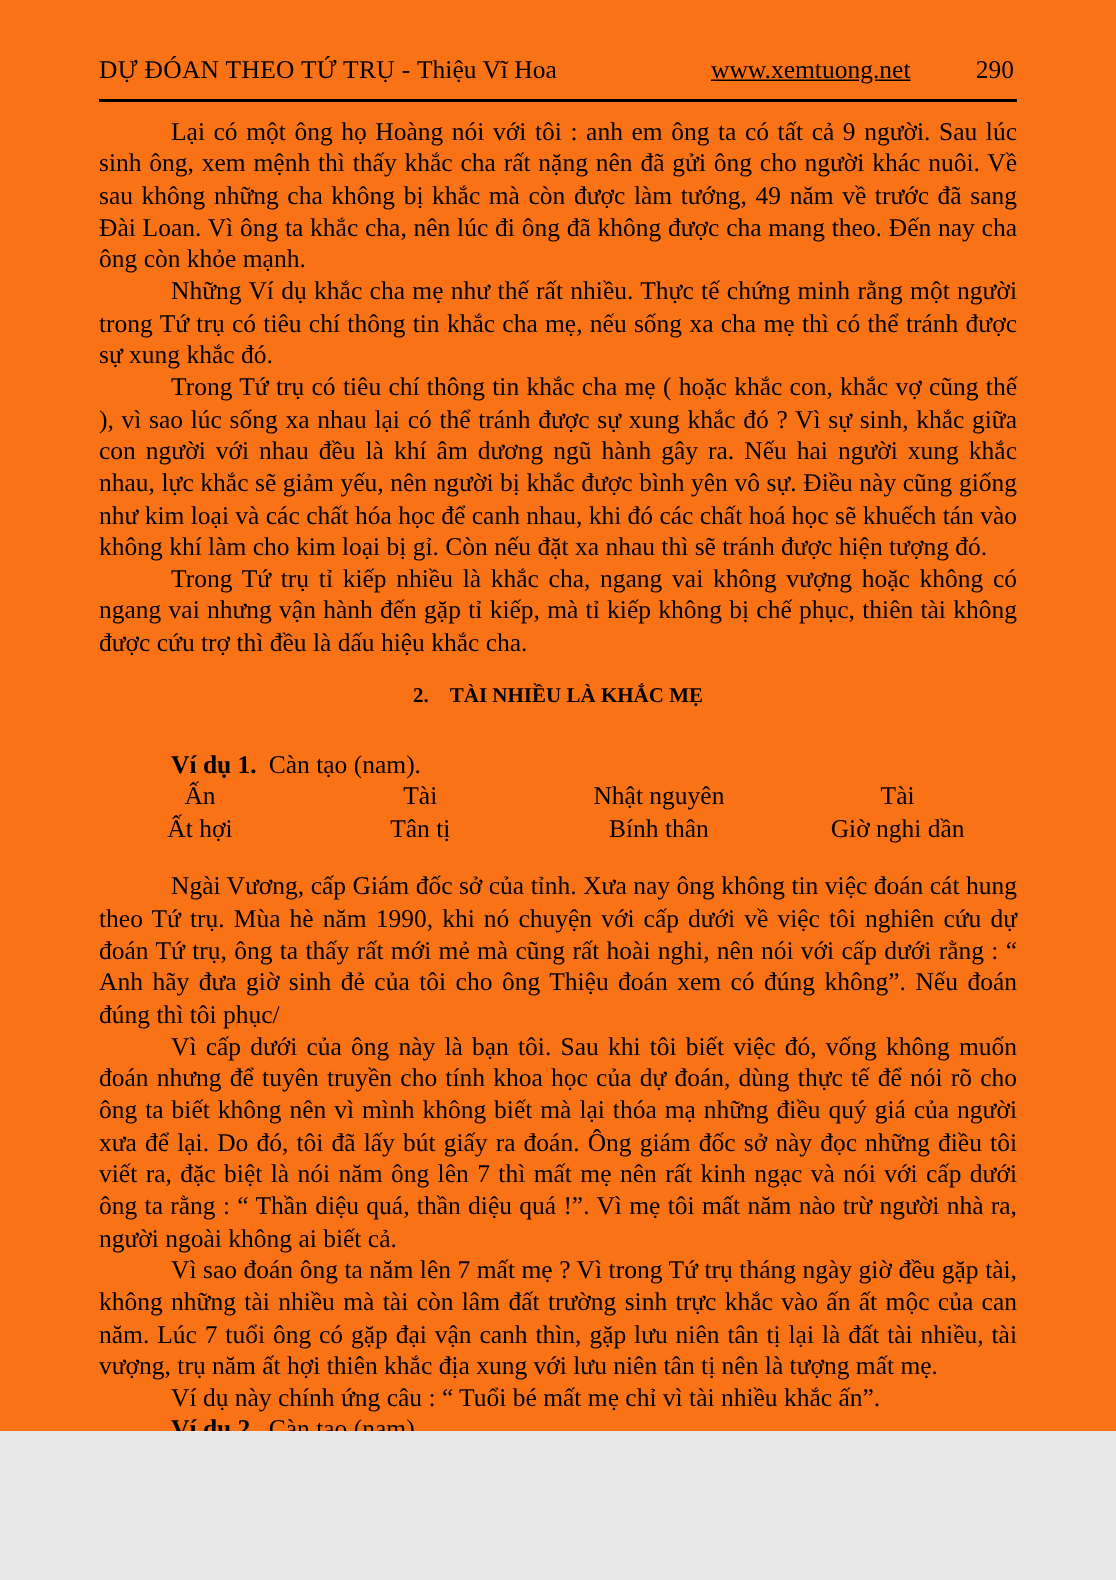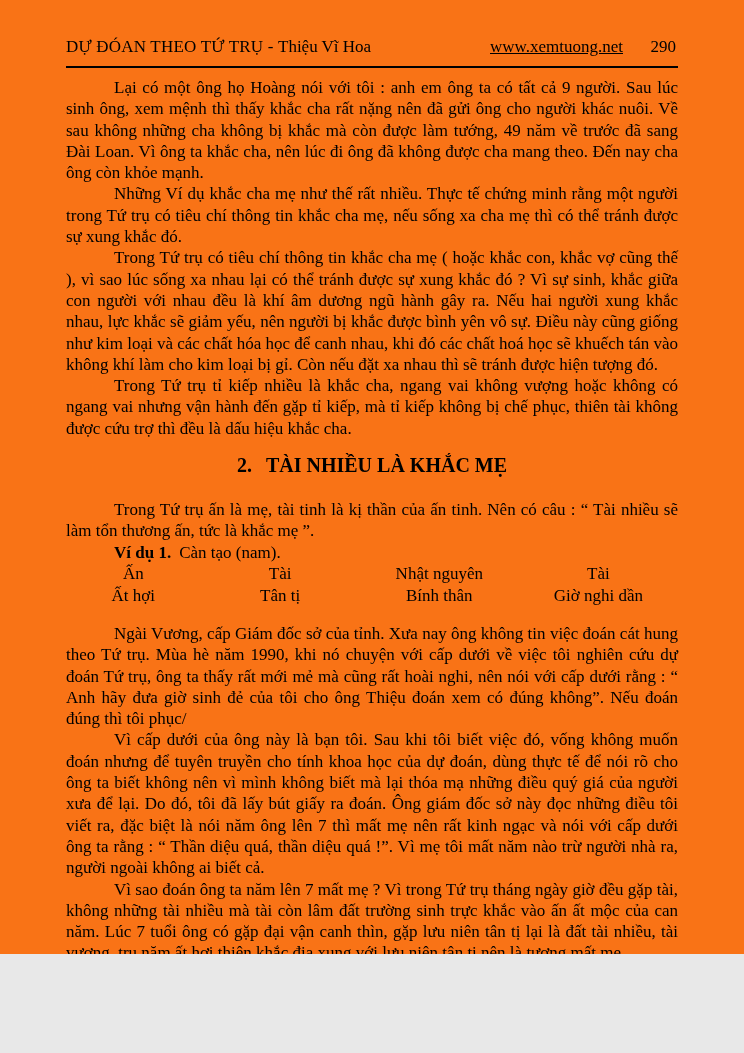--- a/index.html
+++ b/index.html
@@ -14,29 +14,29 @@
     line-height:21.3px;
     box-sizing:border-box;
     padding:36px 66px 0 66px;
     overflow:hidden;
   }
   
   .hdr{position:relative;height:26px;}
   .hdr span,.hdr a{position:absolute;top:0;white-space:nowrap;}
   .hdr .title{left:0;letter-spacing:.2px;}
   .hdr .author{left:212px;}
-  .hdr .site{left:424px;text-decoration:underline;color:#000;cursor:pointer;}
+  .hdr .site{left:408px;text-decoration:underline;color:#000;cursor:pointer;}
   .hdr .pageno{right:2px;}
   .rule{border-bottom:2px solid #000;margin-top:4px;}
   
   main{display:block;margin-top:9px;}
   main p{margin:0;text-indent:48px;text-align:justify;}
   main p.cont{text-indent:0;}
   h2{
-    text-align:center;font-weight:bold;font-size:20px;
+    text-align:center;font-weight:bold;font-size:14px;
     margin:14px 0 22px 0;line-height:24px;
   }
   h2 .num{margin-right:14px;}
   .example b{margin-right:8px;}
   .pillar-table{
     display:grid;
     grid-template-columns:22% 26% 26% 26%;
     text-align:center;
     margin-bottom:16px;
   }
@@ -58,21 +58,20 @@
   <main>
     <p>Lại có một ông họ Hoàng nói với tôi : anh em ông ta có tất cả 9 người. Sau lúc sinh ông, xem mệnh thì thấy khắc cha rất nặng nên đã gửi ông cho người khác nuôi. Về sau không những cha không bị khắc mà còn được làm tướng, 49 năm về trước đã sang Đài Loan. Vì ông ta khắc cha, nên lúc đi ông đã không được cha mang theo. Đến nay cha ông còn khỏe mạnh.</p>
     <p>Những Ví dụ khắc cha mẹ như thế rất nhiều. Thực tế chứng minh rằng một người trong Tứ trụ có tiêu chí thông tin khắc cha mẹ, nếu sống xa cha mẹ thì có thể tránh được sự xung khắc đó.</p>
     <p>Trong Tứ trụ có tiêu chí thông tin khắc cha mẹ ( hoặc khắc con, khắc vợ cũng thế ), vì sao lúc sống xa nhau lại có thể tránh được sự xung khắc đó ? Vì sự sinh, khắc giữa con người với nhau đều là khí âm dương ngũ hành gây ra. Nếu hai người xung khắc nhau, lực khắc sẽ giảm yếu, nên người bị khắc được bình yên vô sự. Điều này cũng giống như kim loại và các chất hóa học để canh nhau, khi đó các chất hoá học sẽ khuếch tán vào không khí làm cho kim loại bị gỉ. Còn nếu đặt xa nhau thì sẽ tránh được hiện tượng đó.</p>
     <p>Trong Tứ trụ tỉ kiếp nhiều là khắc cha, ngang vai không vượng hoặc không có ngang vai nhưng vận hành đến gặp tỉ kiếp, mà tỉ kiếp không bị chế phục, thiên tài không được cứu trợ thì đều là dấu hiệu khắc cha.</p>
 
     <h2>
       <span class="num">2.</span><span>TÀI NHIỀU LÀ KHẮC MẸ</span>
     </h2>
 
-    <p>Trong Tứ trụ ấn là mẹ, tài tinh là kị thần của ấn tinh. Nên có câu : “ Tài nhiều sẽ làm tổn thương ấn, tức là khắc mẹ ”.</p>
 
     <p class="example"><b>Ví dụ 1.</b><span>Càn tạo (nam).</span></p>
 
     <div class="pillar-table">
       <div class="cell">Ấn</div>
       <div class="cell">Tài</div>
       <div class="cell">Nhật nguyên</div>
       <div class="cell">Tài</div>
       <div class="cell">Ất hợi</div>
       <div class="cell">Tân tị</div>

